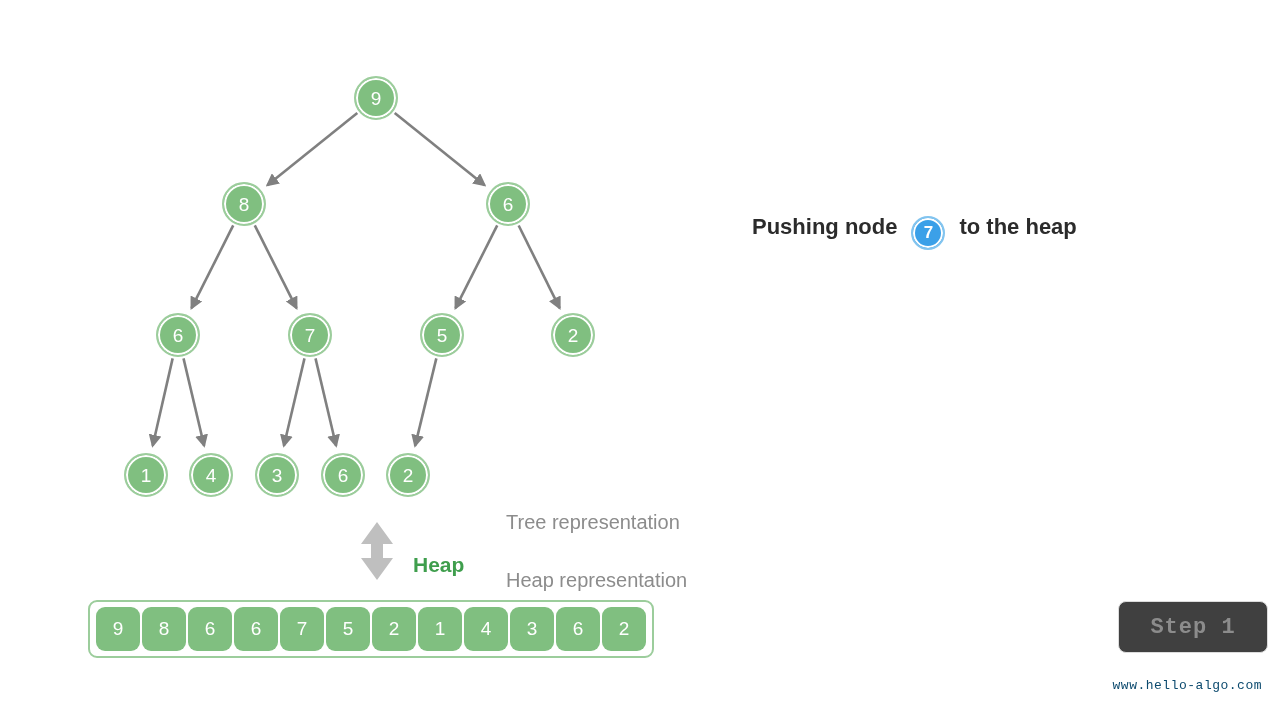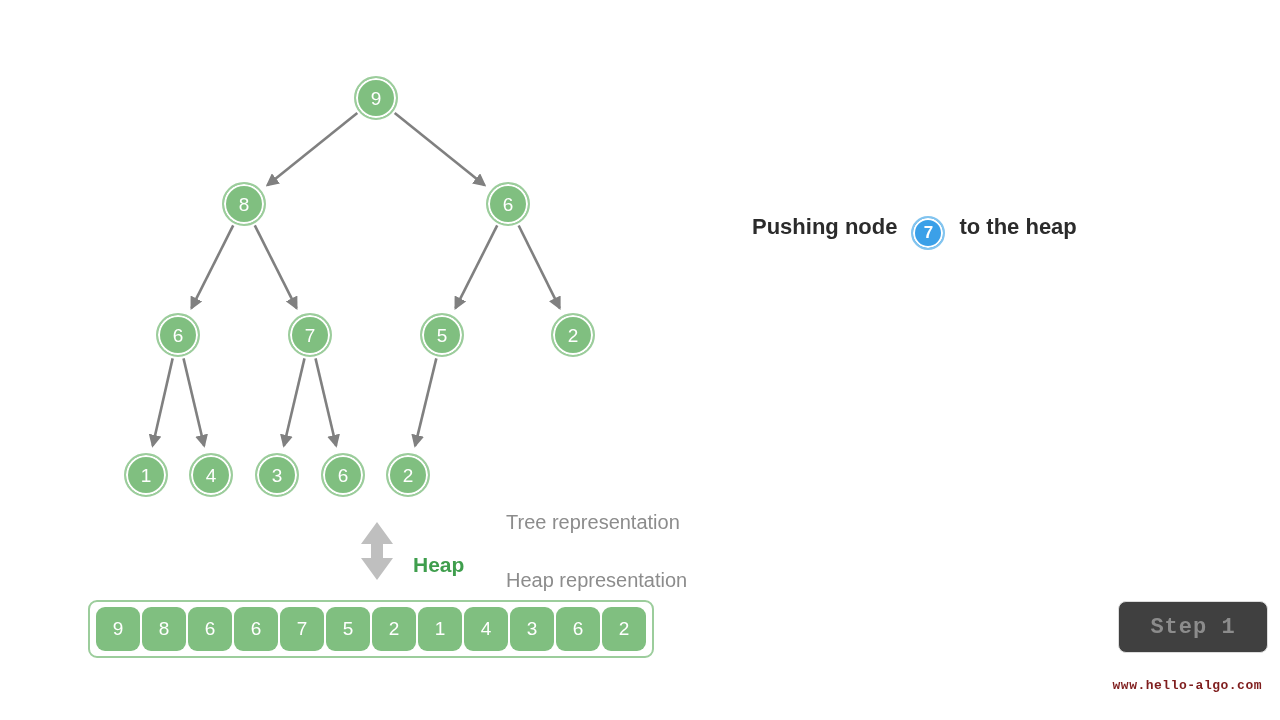--- a/index.html
+++ b/index.html
@@ -162,25 +162,24 @@
     letter-spacing: 1px;
     box-sizing: border-box;
     margin-left: 37px;
   }
 
   
   .watermark {
     position: absolute;
     right: 18px;
     top: 678px;
-    color: #7f1d1d;
+    color: #0c4a6e;
     font-size: 13px;
     font-family: "Liberation Mono", monospace;
     letter-spacing: 0.5px;
-    font-weight: bold;
   }
 </style>
 </head>
 <body>
 
 <svg id="tree-canvas" viewBox="0 0 1280 720">
   <defs>
     <marker id="arrowhead" markerWidth="5" markerHeight="5" refX="4.2" refY="2.5" orient="auto" markerUnits="strokeWidth">
       <path d="M0,0 L5,2.5 L0,5 z" fill="#808080"></path>
     </marker>

